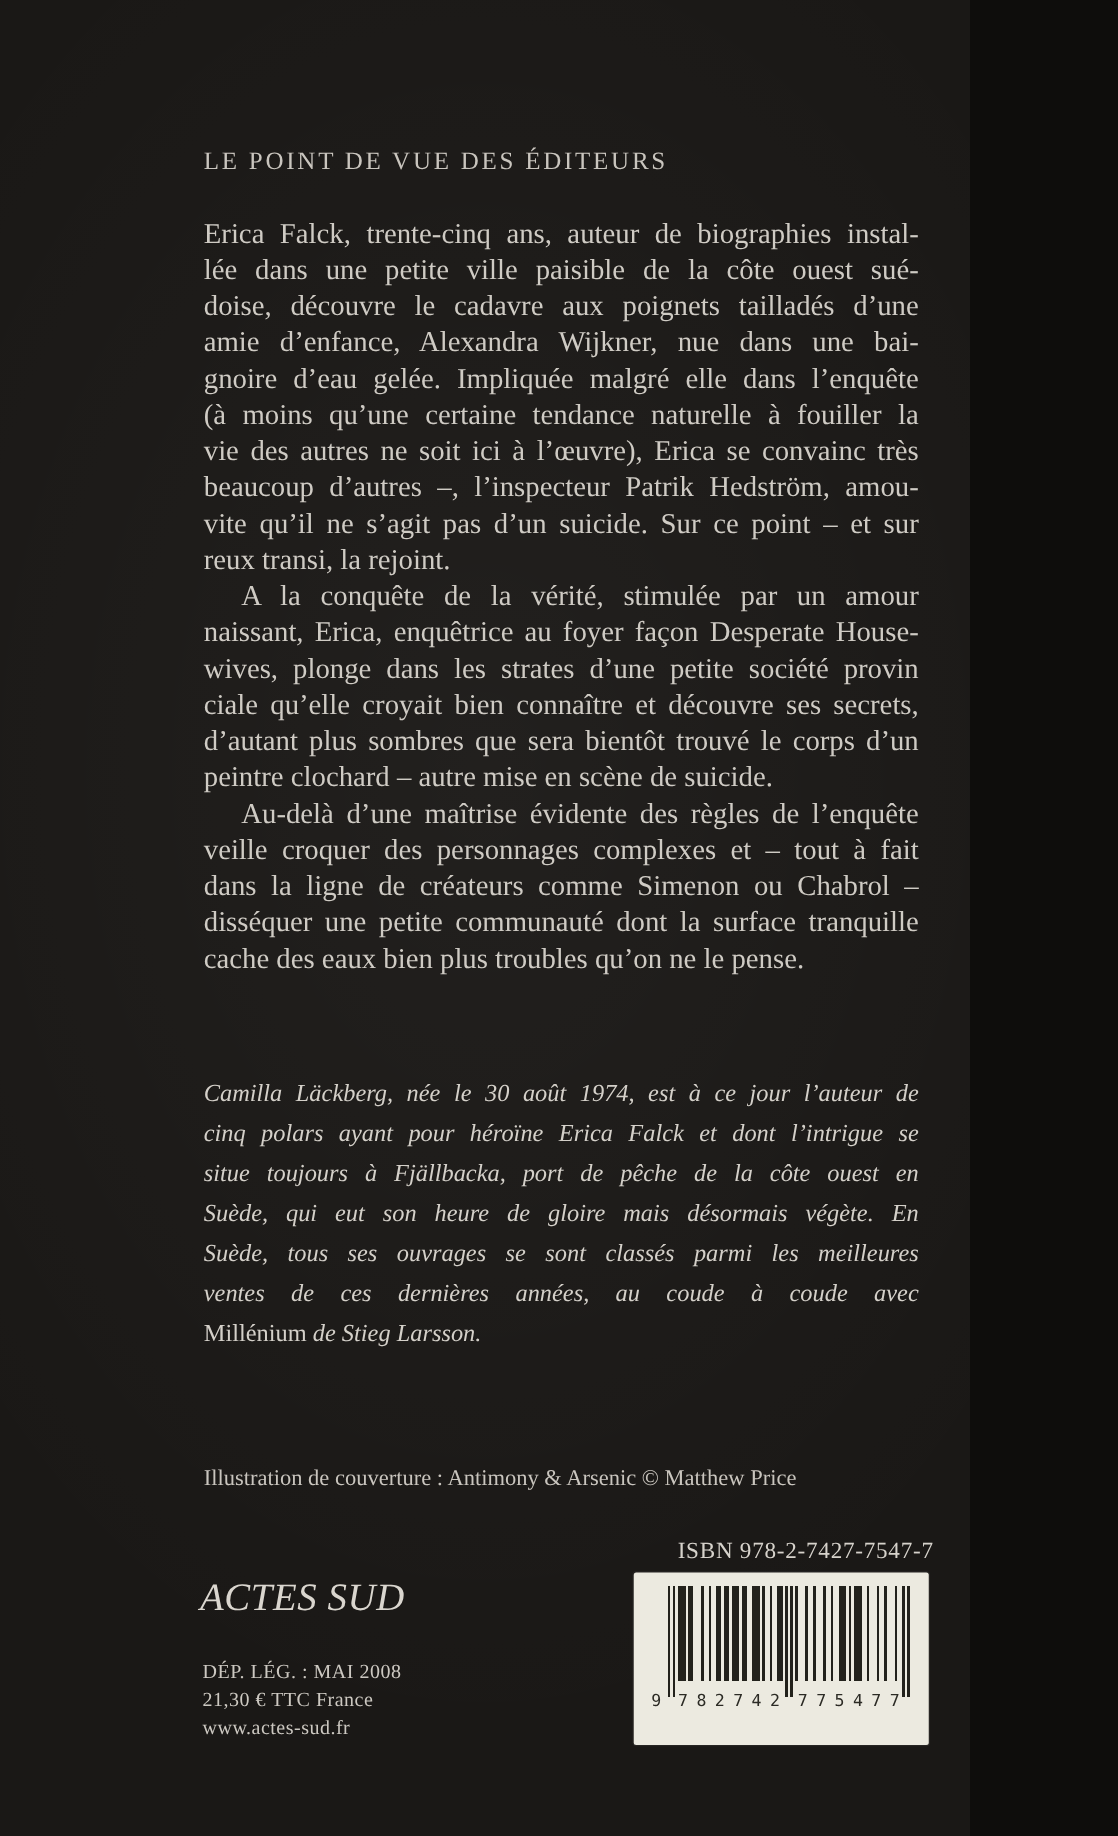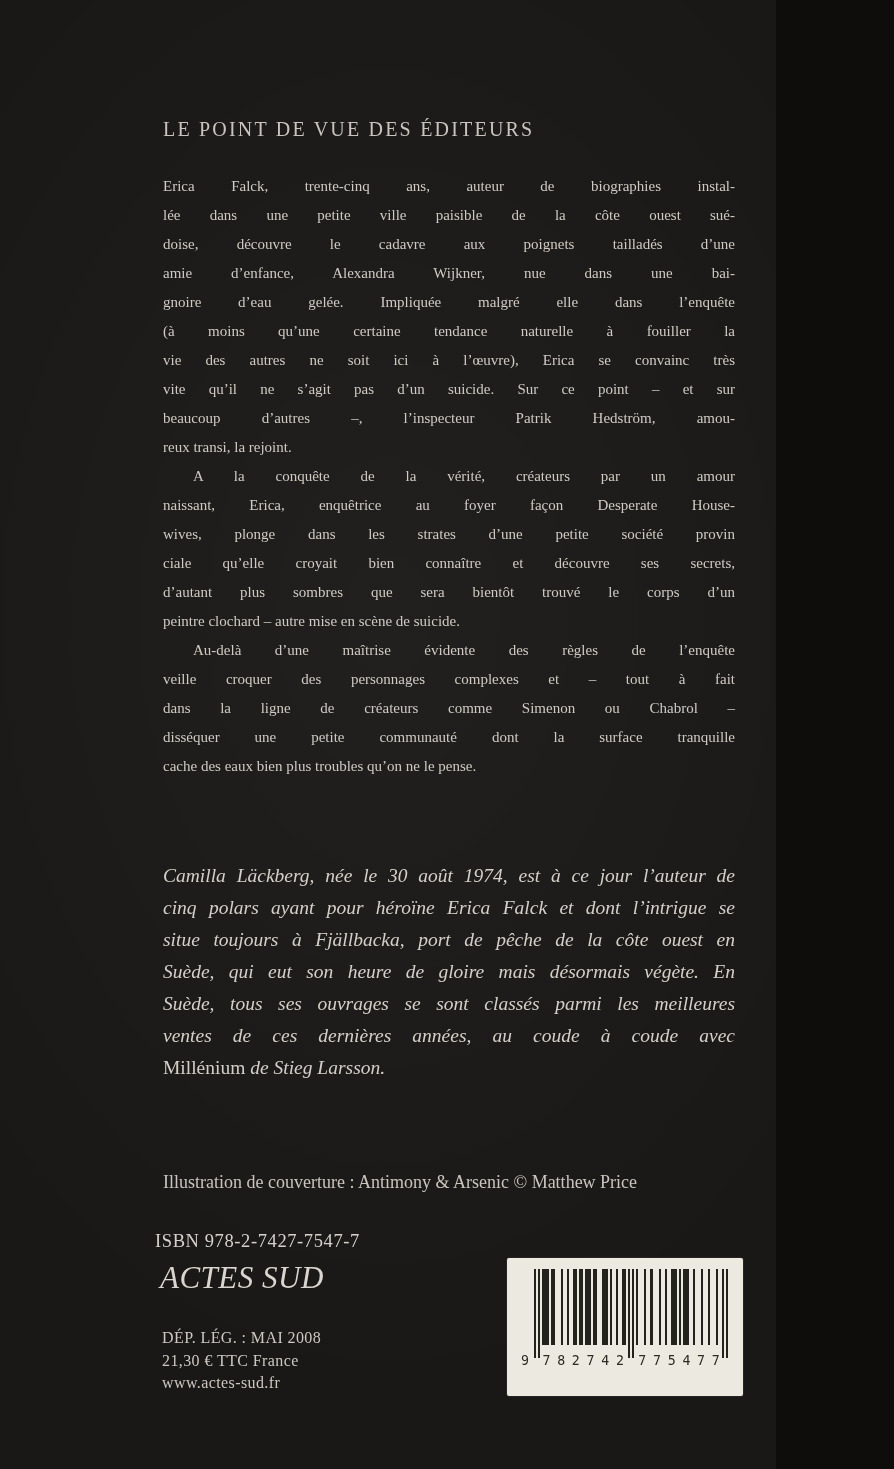--- a/index.html
+++ b/index.html
@@ -13,42 +13,42 @@
     font-family:"Liberation Serif", serif;
     color:#cfcbc4;
   }
   .heading{
     position:absolute;left:163px;top:118px;
     font-size:20px;letter-spacing:2.2px;color:#c9c5be;
     white-space:nowrap;
   }
   .synopsis{position:absolute;left:163px;top:172px;width:572px;}
   .synopsis .line{
-    font-size:15px;line-height:29px;
+    font-size:23px;line-height:29px;
     text-align:justify;text-align-last:justify;
     white-space:nowrap;color:#cfcbc4;
   }
   .synopsis .line.last{text-align-last:left;}
   .line.indent{text-indent:30px;}
   .it{}
   .rm{font-style:normal;margin-top:44px;}
   .bio{position:absolute;left:163px;top:860px;width:572px;font-style:italic;}
   .bio .line{
     font-size:19.5px;line-height:32px;
     text-align:justify;text-align-last:justify;
     white-space:nowrap;color:#d4d0c9;
   }
   .bio .line.last{text-align-last:left;}
   .credit{
     position:absolute;left:163px;top:1172px;
     font-size:18px;color:#c9c5be;white-space:nowrap;
   }
   .isbn{
-    position:absolute;left:155px;top:1231px;width:568px;
-    font-size:18.5px;letter-spacing:0.6px;color:#d6d2cb;
+    position:absolute;left:179px;top:1231px;width:568px;
+    text-align:right;font-size:18.5px;letter-spacing:0.6px;color:#d6d2cb;
   }
   .logo{
     position:absolute;left:160px;top:1260px;
     font-style:italic;font-weight:normal;font-size:31px;
     letter-spacing:0.5px;color:#dad6cf;white-space:nowrap;
   }
   .legal{
     position:absolute;left:162px;top:1327px;
     font-size:16px;line-height:22.5px;letter-spacing:0.4px;color:#ccc8c1;
   }
@@ -73,26 +73,26 @@
 
   <div class="synopsis">
     <div class="para">
         <div class="line">Erica Falck, trente-cinq ans, auteur de biographies instal-</div>
         <div class="line">lée dans une petite ville paisible de la côte ouest sué-</div>
         <div class="line">doise, découvre le cadavre aux poignets tailladés d’une</div>
         <div class="line">amie d’enfance, Alexandra Wijkner, nue dans une bai-</div>
         <div class="line">gnoire d’eau gelée. Impliquée malgré elle dans l’enquête</div>
         <div class="line">(à moins qu’une certaine tendance naturelle à fouiller la</div>
         <div class="line">vie des autres ne soit ici à l’œuvre), Erica se convainc très</div>
+        <div class="line">beaucoup d’autres –, l’inspecteur Patrik Hedström, amou-</div>
         <div class="line">vite qu’il ne s’agit pas d’un suicide. Sur ce point – et sur</div>
-        <div class="line">beaucoup d’autres –, l’inspecteur Patrik Hedström, amou-</div>
         <div class="line last">reux transi, la rejoint.</div>
       </div>
     <div class="para">
-        <div class="line indent">A la conquête de la vérité, créateurs par un amour</div>
+        <div class="line indent">A la conquête de la vérité, stimulée par un amour</div>
         <div class="line"><span>naissant, Erica, enquêtrice au foyer façon </span><span class="it">Desperate House-</span></div>
         <div class="line"><span class="it">wives,</span><span> plonge dans les strates d’une petite société provin</span></div>
         <div class="line">ciale qu’elle croyait bien connaître et découvre ses secrets,</div>
         <div class="line">d’autant plus sombres que sera bientôt trouvé le corps d’un</div>
         <div class="line last">peintre clochard – autre mise en scène de suicide.</div>
       </div>
     <div class="para">
         <div class="line indent">Au-delà d’une maîtrise évidente des règles de l’enquête</div>
         <div class="line">veille croquer des personnages complexes et – tout à fait</div>
         <div class="line">dans la ligne de créateurs comme Simenon ou Chabrol –</div>

